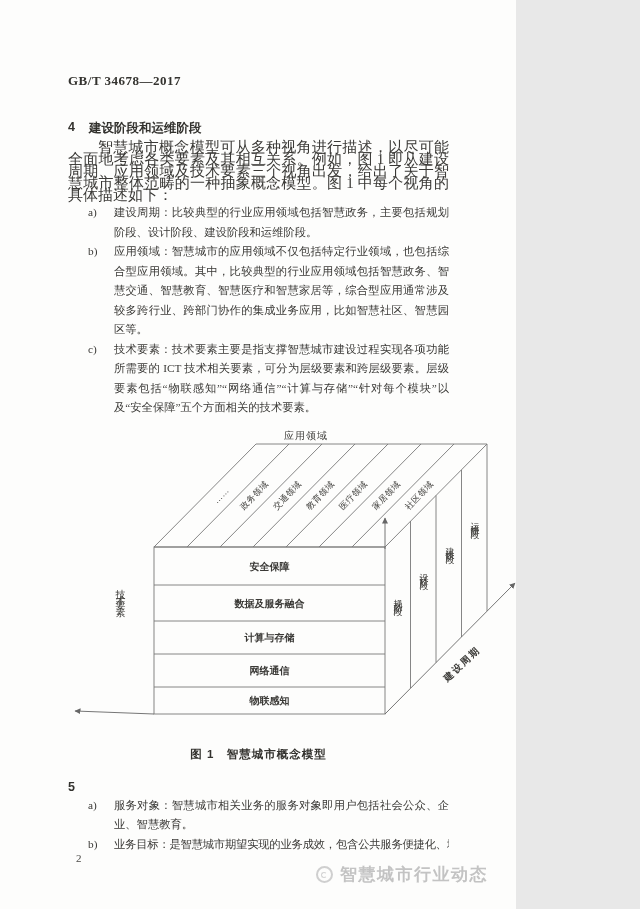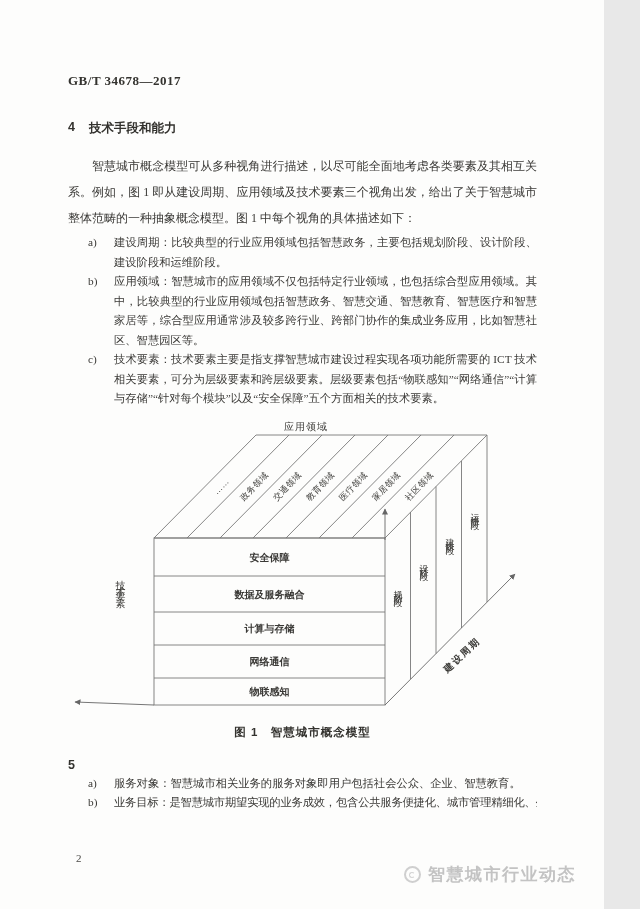--- a/index.html
+++ b/index.html
@@ -1,37 +1,37 @@
 <!DOCTYPE html>
 <html><head>
 <meta charset="utf-8">
 <style>
   * { margin: 0; padding: 0; box-sizing: border-box; }
   body { background: #e8e8e8; font-family: "Liberation Serif", "DejaVu Serif", serif; }
   .page {
     position: relative;
-    width: 604px; height: 909px;
+    width: 516px; height: 909px;
     background: #fdfdfc;
     color: #3a3936;
     padding: 73px 67px 0 68px;
     overflow: hidden;
   }
   .std-header {
     font-size: 13px; font-weight: bold; letter-spacing: 0.5px; color: #34332f;
   }
   .sec-heading {
     font-family: "Liberation Sans", "DejaVu Sans", sans-serif;
     font-size: 12.5px; font-weight: bold; color: #33322e;
     display: flex; gap: 14px;
   }
   .h4 { margin-top: 31px; }
   .h5 { margin-top: 18px; }
   .para {
-    margin-top: 16px;
-    font-size: 12px; line-height: 26px;
+    margin-top: 4px;
+    font-size: 15px; line-height: 12px;
     text-align: justify; text-indent: 2em;
   }
   .list { margin-top: 2px; }
   .list-item {
     display: flex;
     font-size: 11.3px; line-height: 19.5px;
     padding-left: 20px;
   }
   .item-label { width: 26px; flex: none; }
   .item-text { flex: 1; text-align: justify; }
@@ -56,21 +56,21 @@
   text.axis { font-size: 10px; letter-spacing: 1px; }
   text.axis-diag { font-size: 9.5px; letter-spacing: 2px; font-weight: 600; }
   .vlabel {
     position: absolute;
     writing-mode: vertical-rl; text-orientation: upright;
     font-size: 9px; letter-spacing: 2.5px; color: #3a3936;
     width: 13px;
   }
   .vlabel.tech { font-size: 10px; letter-spacing: 6px; }
   .fig-caption {
-    margin-top: 10px;
+    margin-top: 23px;
     text-align: center;
     font-family: "Liberation Sans", "DejaVu Sans", sans-serif;
     font-size: 11.5px; font-weight: bold; color: #33322e;
     letter-spacing: 1px;
   }
   
   .page-number {
     position: absolute; left: 76px; top: 852px;
     font-size: 11px; color: #4a4946;
   }
@@ -97,21 +97,21 @@
 </style>
 </head>
 <body>
 
 <div class="page">
 
   <div class="std-header">GB/T 34678—2017</div>
 
   <div class="sec-heading h4">
     <span>4</span>
-    <span>技术手段和能力</span>
+    <span>建设阶段和运维阶段</span>
   </div>
 
   <div class="para">智慧城市概念模型可从多种视角进行描述，以尽可能全面地考虑各类要素及其相互关系。例如，图 1 即从建设周期、应用领域及技术要素三个视角出发，给出了关于智慧城市整体范畴的一种抽象概念模型。图 1 中每个视角的具体描述如下：</div>
 
   <div class="list">
     <div class="list-item">
       <span class="item-label">a)</span>
       <span class="item-text">建设周期：比较典型的行业应用领域包括智慧政务，主要包括规划阶段、设计阶段、建设阶段和运维阶段。</span>
     </div>
     <div class="list-item">

